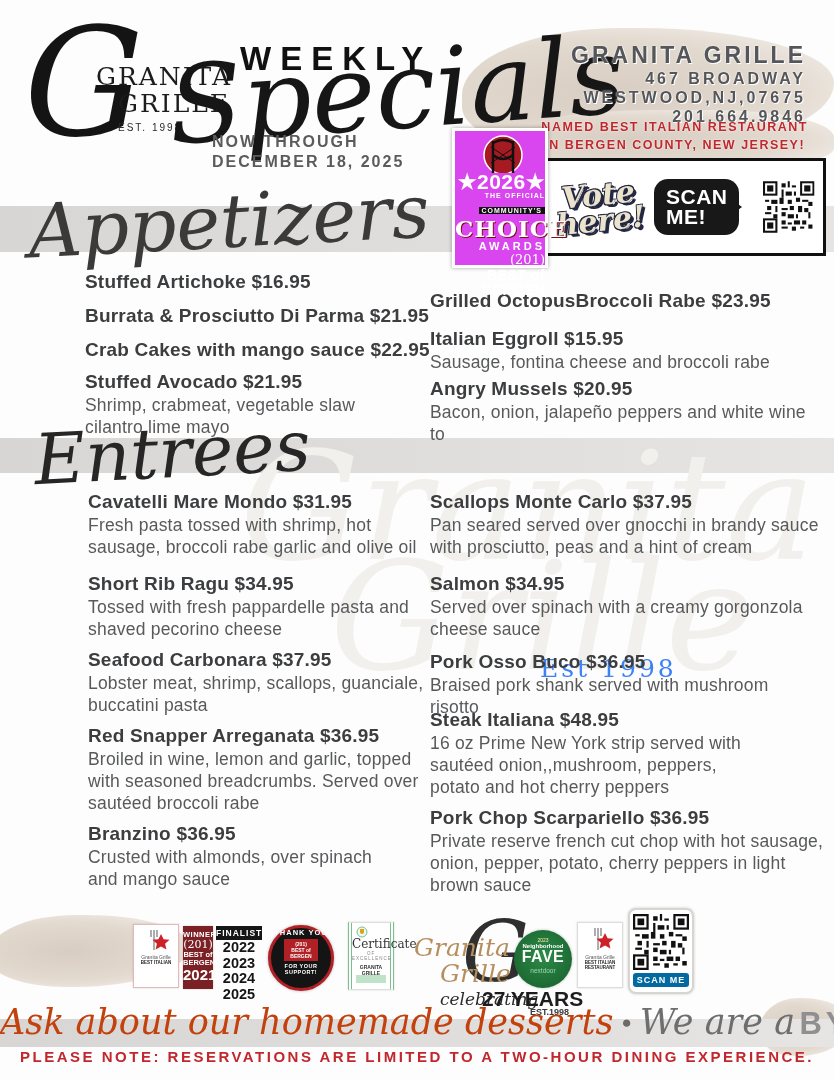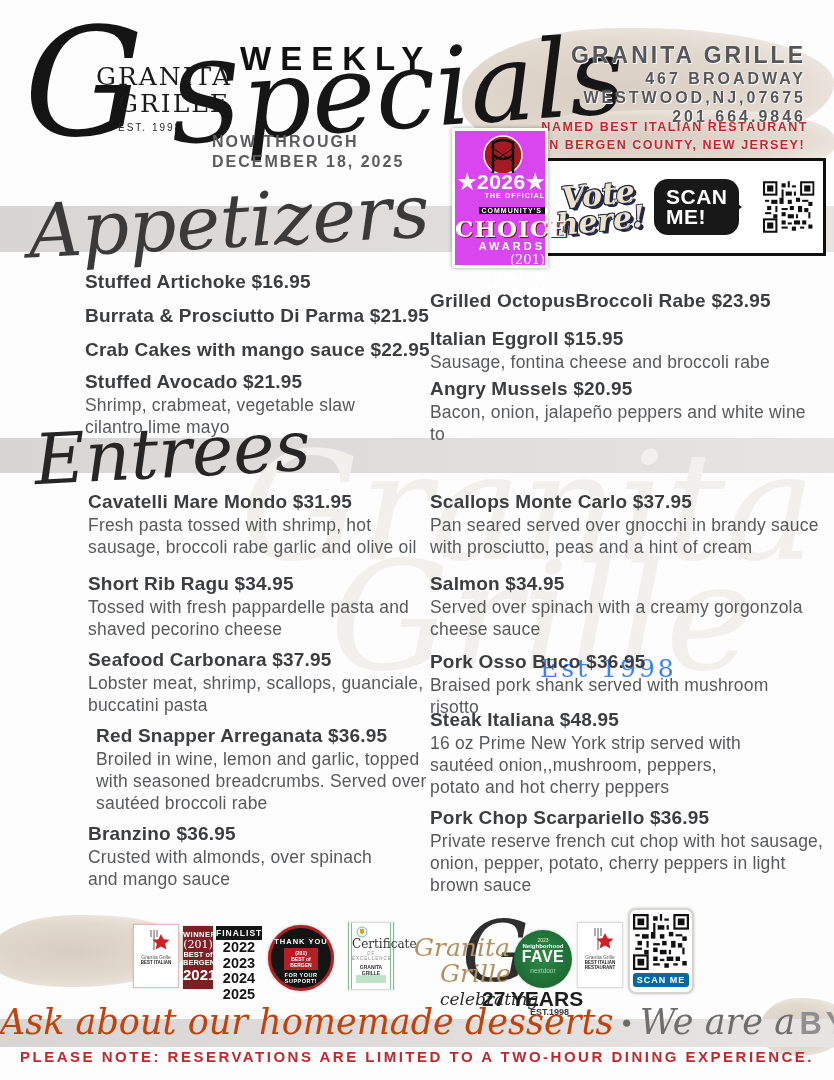--- a/index.html
+++ b/index.html
@@ -75,21 +75,21 @@
   .cert .tiny-award { font-size:4.5px; font-weight:800; color:#222; }
   .winner { background:#7b2125; color:#fff; text-align:center; padding-top:4px; box-shadow:0 0 2px rgba(0,0,0,.2); }
   .winner .w1 { font-size:7.5px; font-weight:800; letter-spacing:.5px; }
   .winner .w2 { font-family:"DejaVu Serif", serif; font-size:11px; line-height:1.1; }
   .winner .w3 { font-size:7.5px; font-weight:800; line-height:1.05; }
   .winner .w4 { font-size:15px; font-weight:800; line-height:1; }
   .finalist { text-align:center; }
   .finalist .fbar { background:#161616; color:#fff; font-size:8.5px; font-weight:800; letter-spacing:1px; padding:2px 0; }
   .finalist .fyr { font-size:14.5px; font-weight:700; color:#151515; line-height:1.08; }
   .thankyou { width:66px; height:66px; border-radius:50%; background:#141414; border:3px solid #b02025; color:#fff; text-align:center; box-shadow:0 0 3px rgba(0,0,0,.3); }
-  .thankyou .ty { font-size:7.5px; font-weight:800; letter-spacing:1px; margin-top:9px; }
+  .thankyou .ty { font-size:7.5px; font-weight:800; letter-spacing:1px; }
   .thankyou .tc { background:#b02025; margin:2px auto; width:34px; padding:2px 0; font-size:5px; font-weight:800; line-height:1.2; }
   .thankyou .ts { font-size:5.5px; font-weight:800; letter-spacing:.5px; }
   .greencert { background:#fff; border:1px solid #ddd; border-left:4px double #7cc08f; border-right:4px double #7cc08f; text-align:center; box-shadow:0 0 2px rgba(0,0,0,.15); }
   .greencert .gc1 { font-family:"DejaVu Serif", serif; font-size:12px; color:#333; margin-top:14px; }
   .greencert .gc2 { font-size:4.5px; color:#888; letter-spacing:1px; }
   .greencert .gc3 { font-size:5px; font-weight:800; color:#333; margin-top:3px; }
   .greencert .gbar { position:absolute; bottom:6px; left:4px; right:4px; height:8px; background:#bfe3c8; }
   .logo-foot { text-align:left; }
   .lf-g { position:absolute; left:62px; top:-12px; font-family:"DejaVu Serif", serif; font-style:italic; font-size:84px; color:#2f2f2f; }
   .lf-s1 { position:absolute; left:14px; top:18px; font-family:"DejaVu Serif", serif; font-style:italic; font-size:25px; color:#b58f5e; }
@@ -280,21 +280,21 @@
     <div class="item-desc">Fresh pasta tossed with shrimp, hot sausage, broccoli rabe garlic and olive oil</div>
   </div>
   <div class="abs item" style="left:88px; top:572px; width:340px;">
     <div class="item-title"><span>Short Rib Ragu</span> <span>$34.95</span></div>
     <div class="item-desc">Tossed with fresh pappardelle pasta and shaved pecorino cheese</div>
   </div>
   <div class="abs item" style="left:88px; top:648px; width:340px;">
     <div class="item-title"><span>Seafood Carbonara</span> <span>$37.95</span></div>
     <div class="item-desc">Lobster meat, shrimp, scallops, guanciale, buccatini pasta</div>
   </div>
-  <div class="abs item" style="left:88px; top:724px; width:335px;margin-left:8px;">
+  <div class="abs item" style="left:88px; top:724px; width:335px;">
     <div class="item-title"><span>Red Snapper Arreganata</span> <span>$36.95</span></div>
     <div class="item-desc">Broiled in wine, lemon and garlic, topped with seasoned breadcrumbs. Served over sautéed broccoli rabe</div>
   </div>
   <div class="abs item" style="left:88px; top:822px; width:310px;">
     <div class="item-title"><span>Branzino</span> <span>$36.95</span></div>
     <div class="item-desc">Crusted with almonds, over spinach and mango sauce</div>
   </div>
 
   <div class="abs item" style="left:430px; top:490px; width:390px;">
     <div class="item-title"><span>Scallops Monte Carlo</span> <span>$37.95</span></div>

